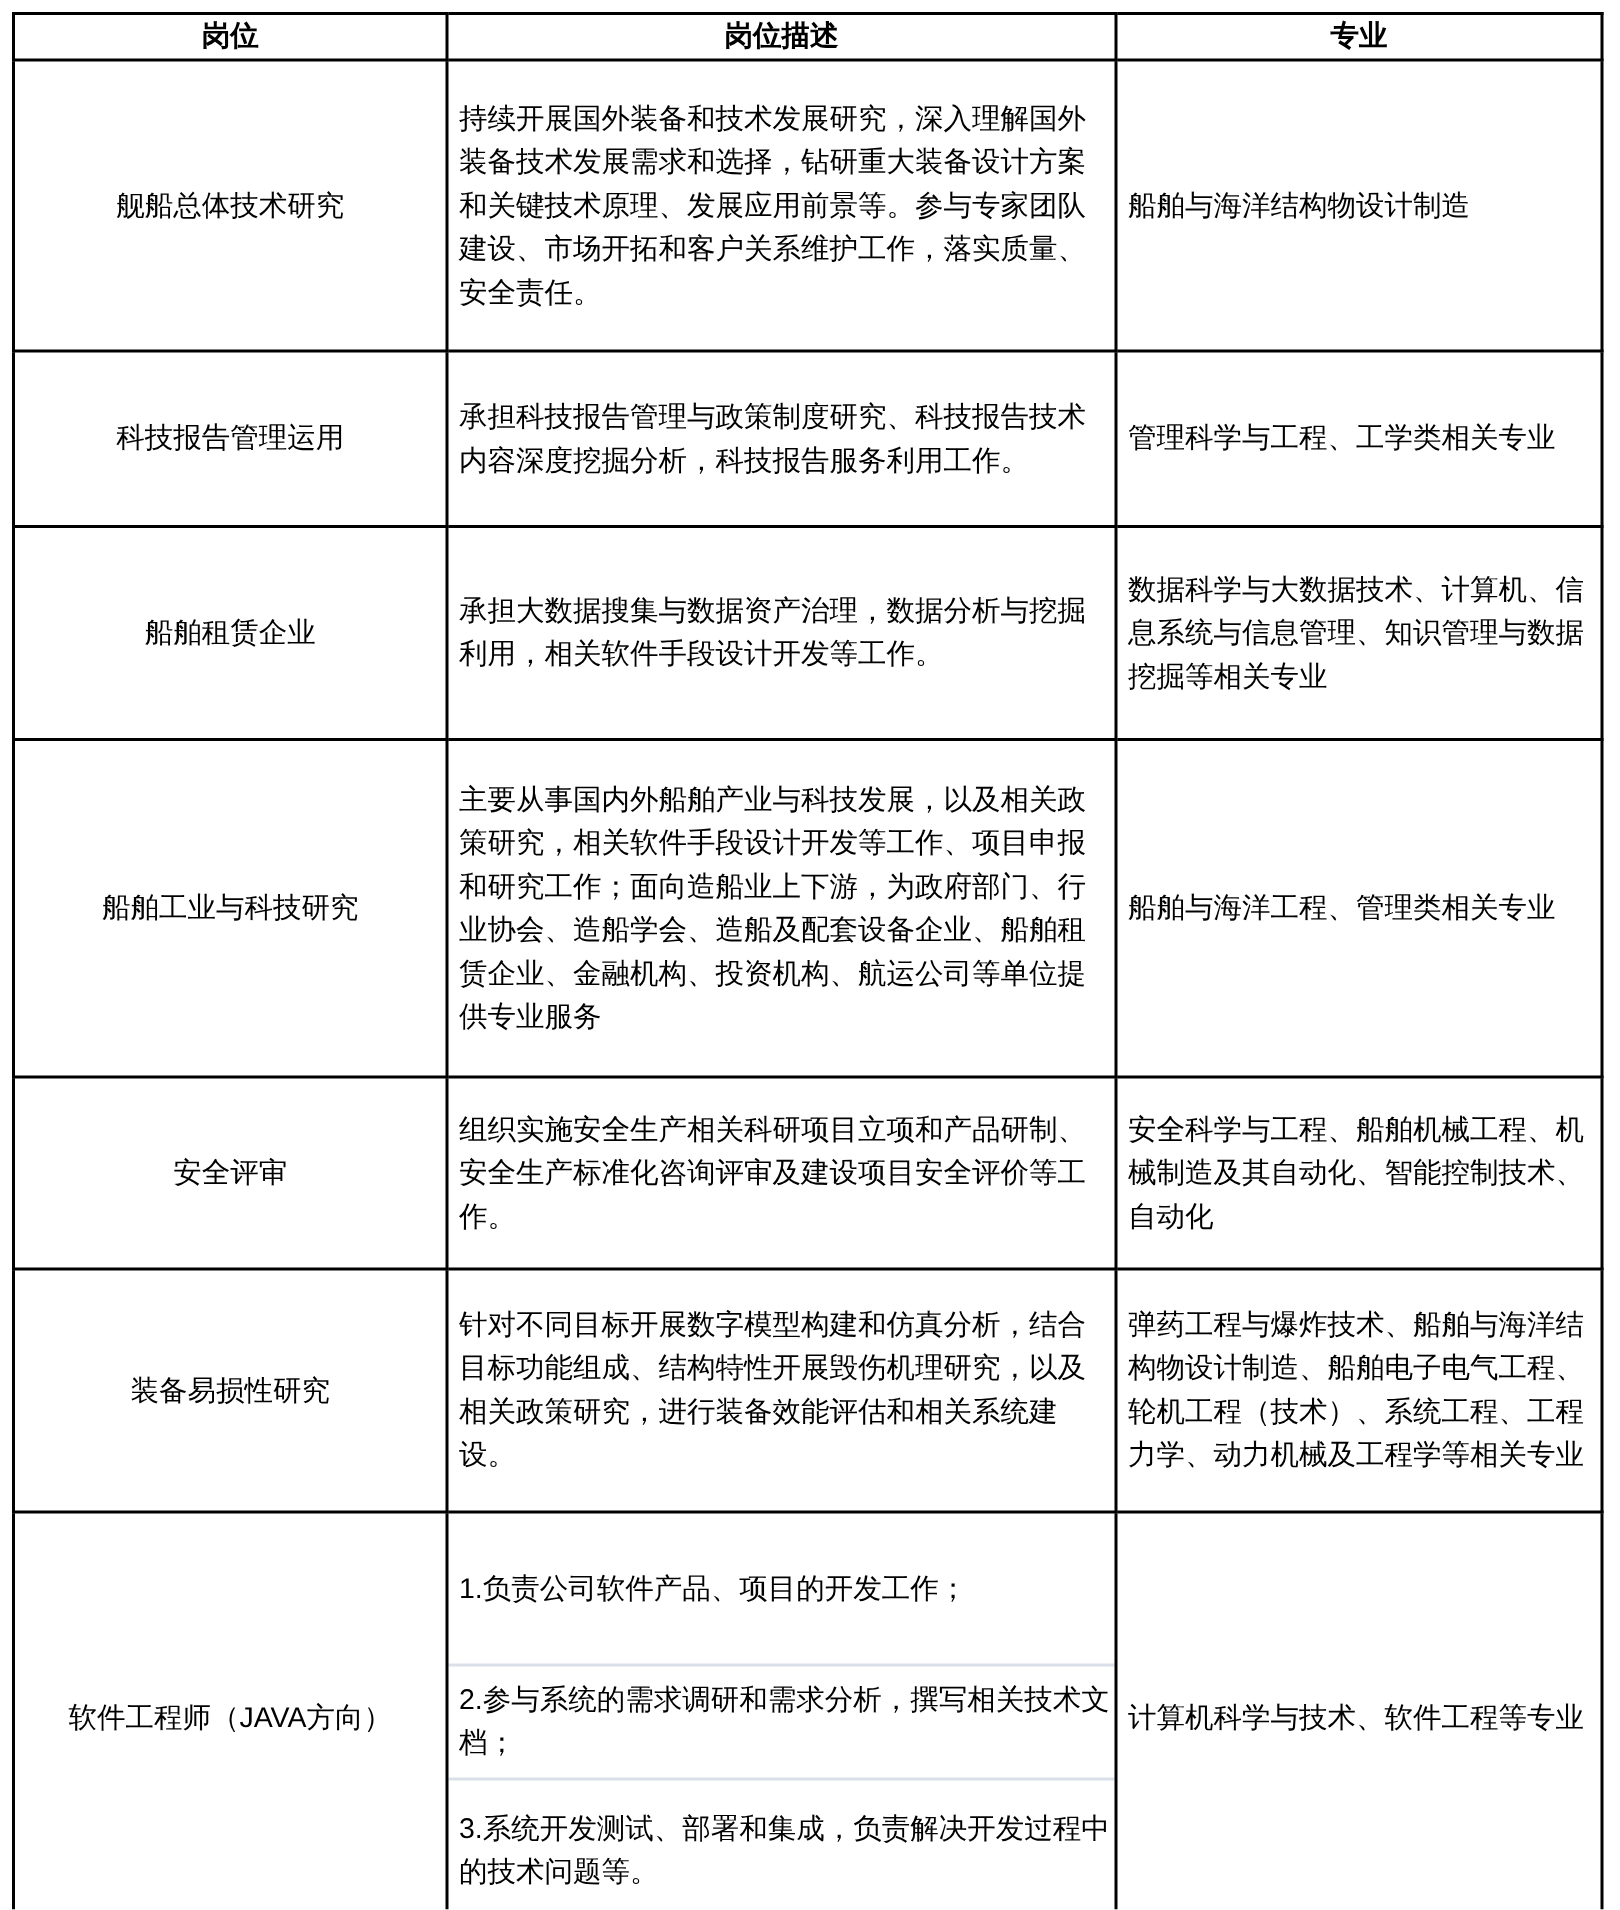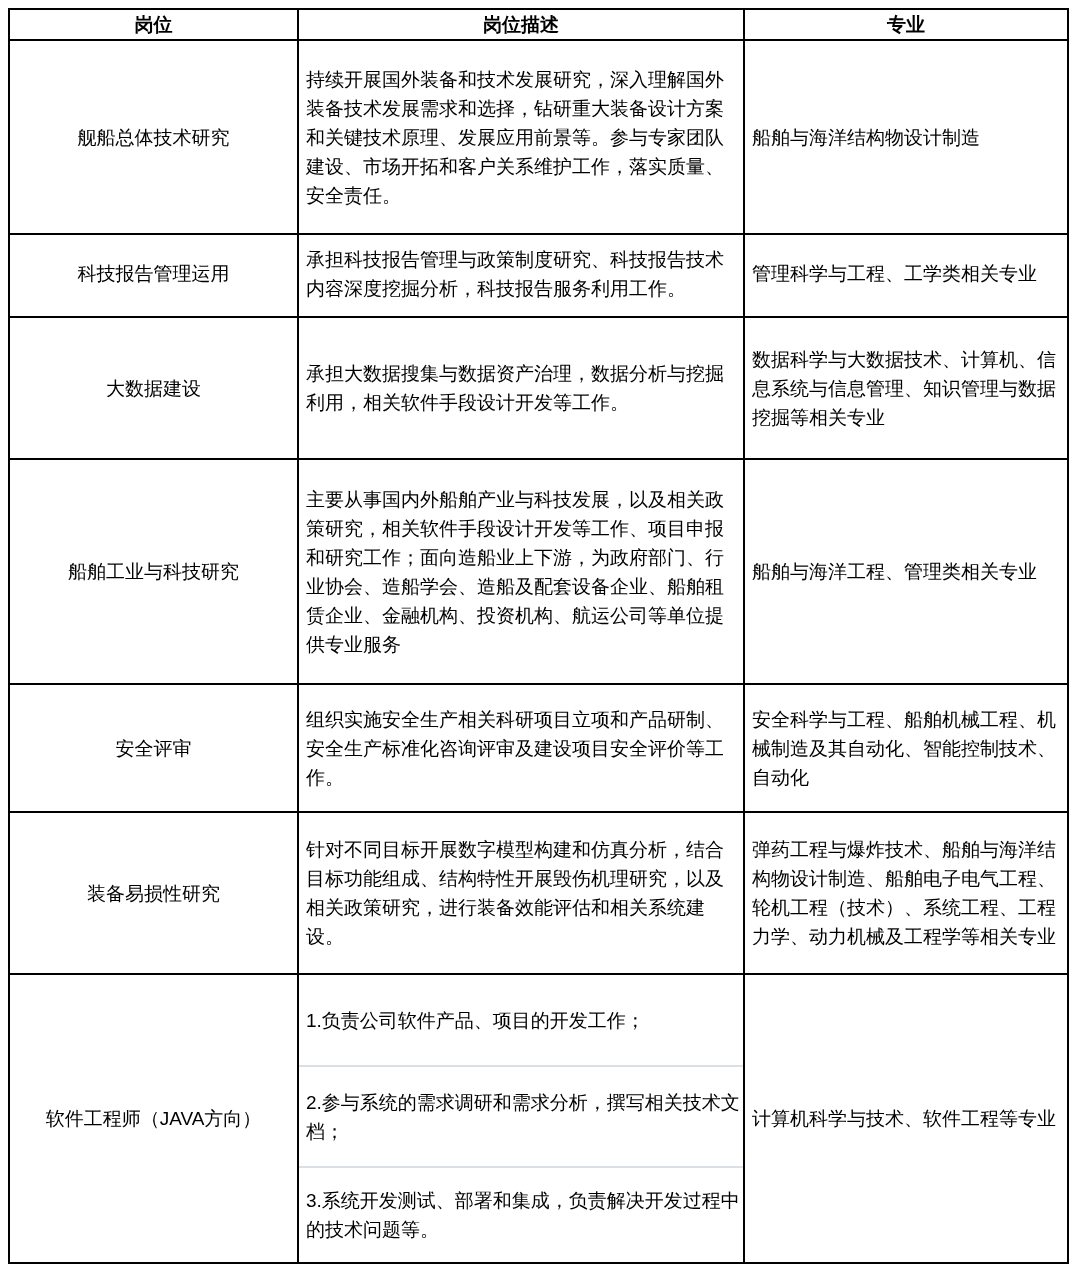--- a/index.html
+++ b/index.html
@@ -66,22 +66,22 @@
     display: flex;
     align-items: center;
     box-sizing: border-box;
     padding: 4px 3px 4px 7px;
     font-size: 19px;
     line-height: 29px;
   }
   .desc-part + .desc-part {
     border-top: 2px solid #dadfe8;
   }
-  .desc-part.p1 { height: 90px; }
-  .desc-part.p2 { height: 101px; }
+  .desc-part.p1 { height: 100px; }
+  .desc-part.p2 { height: 76px; }
   .desc-part.p3 { height: 96px; }
 </style>
 </head>
 <body>
 
 <div class="page">
   <table class="jobs">
     <colgroup>
       <col style="width:289px">
       <col style="width:446px">
@@ -93,27 +93,27 @@
         <th>岗位描述</th>
         <th>专业</th>
       </tr>
     </thead>
     <tbody>
       <tr style="height:194px;">
         <td class="cell-position">舰船总体技术研究</td>
         <td class="cell-desc">持续开展国外装备和技术发展研究，深入理解国外装备技术发展需求和选择，钻研重大装备设计方案和关键技术原理、发展应用前景等。参与专家团队建设、市场开拓和客户关系维护工作，落实质量、安全责任。</td>
         <td class="cell-major">船舶与海洋结构物设计制造</td>
       </tr>
-      <tr style="height:83px;font-family:Liberation Mono, monospace;">
+      <tr style="height:117px;">
         <td class="cell-position">科技报告管理运用</td>
         <td class="cell-desc">承担科技报告管理与政策制度研究、科技报告技术内容深度挖掘分析，科技报告服务利用工作。</td>
         <td class="cell-major">管理科学与工程、工学类相关专业</td>
       </tr>
       <tr style="height:142px;">
-        <td class="cell-position">大数据建设</td>
+        <td class="cell-position">船舶租赁企业</td>
         <td class="cell-desc">承担大数据搜集与数据资产治理，数据分析与挖掘利用，相关软件手段设计开发等工作。</td>
         <td class="cell-major">数据科学与大数据技术、计算机、信息系统与信息管理、知识管理与数据挖掘等相关专业</td>
       </tr>
       <tr style="height:225px;">
         <td class="cell-position">船舶工业与科技研究</td>
         <td class="cell-desc">主要从事国内外船舶产业与科技发展，以及相关政策研究，相关软件手段设计开发等工作、项目申报和研究工作；面向造船业上下游，为政府部门、行业协会、造船学会、造船及配套设备企业、船舶租赁企业、金融机构、投资机构、航运公司等单位提供专业服务</td>
         <td class="cell-major">船舶与海洋工程、管理类相关专业</td>
       </tr>
       <tr style="height:128px;">
         <td class="cell-position">安全评审</td>

